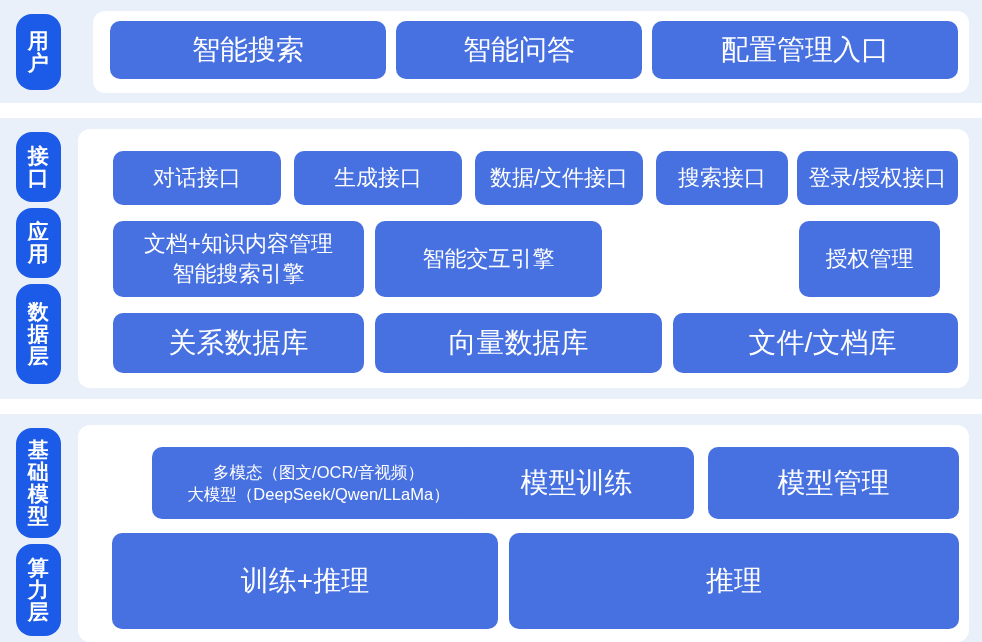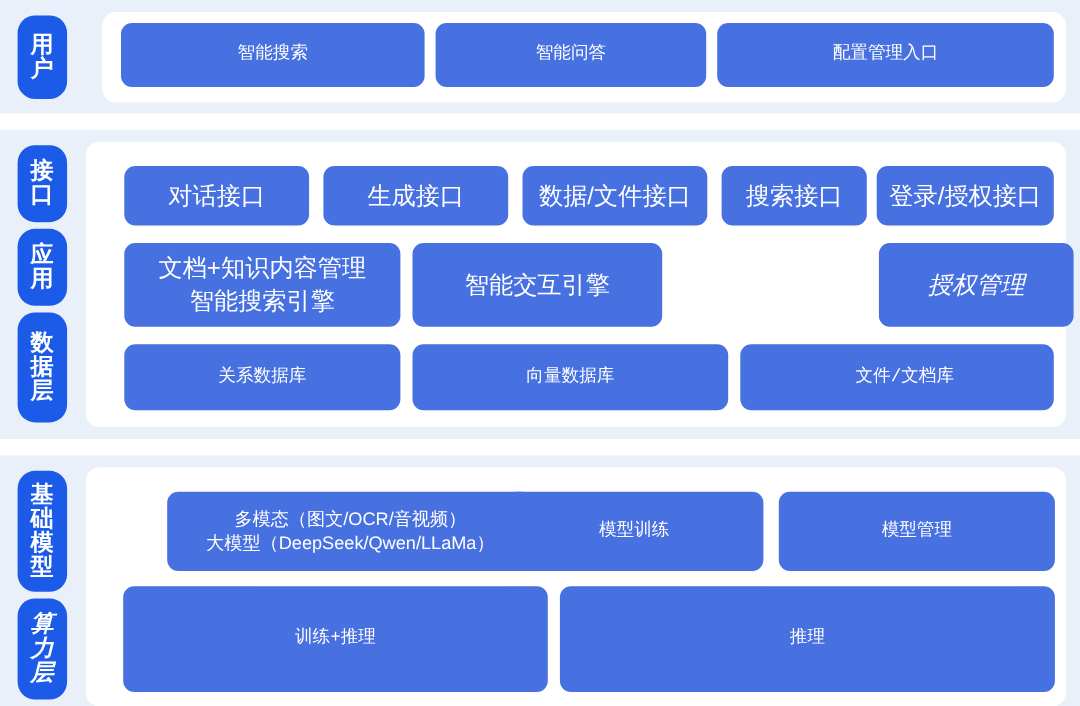--- a/index.html
+++ b/index.html
@@ -56,21 +56,21 @@
     width: 26px;
     word-break: break-all;
     white-space: normal;
   }
 
   .tab-user { left: 16px; top: 14px;  width: 45px; height: 76px; }
   .tab-jk   { left: 16px; top: 132px; width: 45px; height: 70px; }
   .tab-yy   { left: 16px; top: 208px; width: 45px; height: 70px; }
   .tab-sj   { left: 16px; top: 284px; width: 45px; height: 100px; }
   .tab-jcmx { left: 16px; top: 428px; width: 45px; height: 110px; }
-  .tab-sll  { left: 16px; top: 544px; width: 45px; height: 92px; font-style: italic; }
+  .tab-sll  { left: 16px; top: 544px; width: 45px; height: 92px; }
 
   
   .card {
     position: absolute;
     background: #ffffff;
     border-radius: 12px;
     box-sizing: border-box;
   }
   .card-user { left: 93px; top: 11px;  width: 876px; height: 82px; }
   .card-mid  { left: 78px; top: 129px; width: 891px; height: 259px; }
@@ -87,21 +87,21 @@
     justify-content: center;
     text-align: center;
     box-sizing: border-box;
     font-size: 19px;
     line-height: 1.35;
     padding: 2px 6px;
     font-weight: normal;
   }
   .node .nodetext { display: block; white-space: pre-line; }
 
-  .node-lg { font-size: 16px; font-family: Liberation Mono, monospace; }
+  .node-lg { font-size: 28px; }
   .node-sm { font-size: 22px; }
   .node-xs { font-size: 16.5px; margin-left: 40px; }
 </style>
 </head>
 <body>
 
 <div id="diagram">
 
   <div class="band band-user"></div>
   <div class="band band-mid"></div>
@@ -152,21 +152,21 @@
     <span class="nodetext">登录/授权接口</span>
   </div>
 
   <div class="node node-sm" style="left:113px; top:221px; width:251px; height:76px;">
     <span class="nodetext">文档+知识内容管理
 智能搜索引擎</span>
   </div>
   <div class="node node-sm" style="left:375px; top:221px; width:227px; height:76px;">
     <span class="nodetext">智能交互引擎</span>
   </div>
-  <div class="node node-sm" style="left:799px; top:221px; width:177px; height:76px;font-style:italic;">
+  <div class="node node-sm" style="left:799px; top:221px; width:141px; height:76px;">
     <span class="nodetext">授权管理</span>
   </div>
 
   <div class="node node-lg" style="left:113px; top:313px; width:251px; height:60px;">
     <span class="nodetext">关系数据库</span>
   </div>
   <div class="node node-lg" style="left:375px; top:313px; width:287px; height:60px;">
     <span class="nodetext">向量数据库</span>
   </div>
   <div class="node node-lg" style="left:673px; top:313px; width:285px; height:60px;padding-left:20px;">

